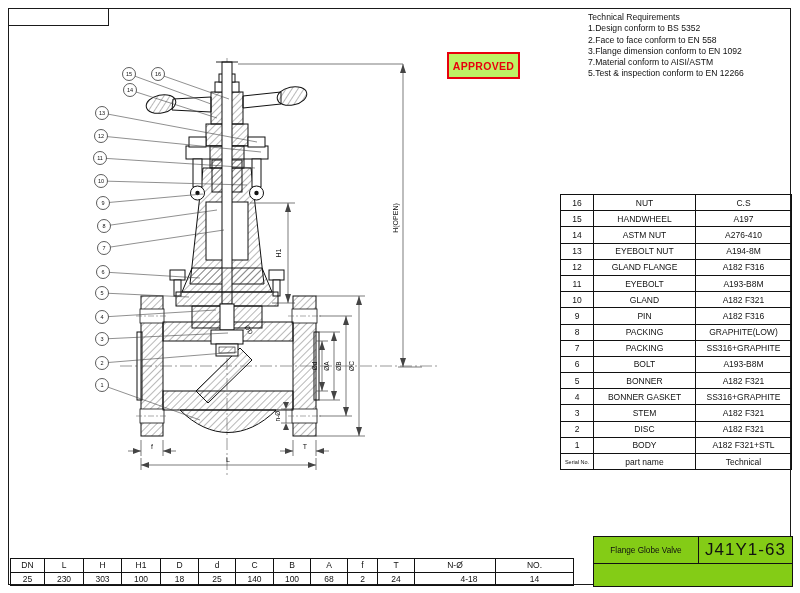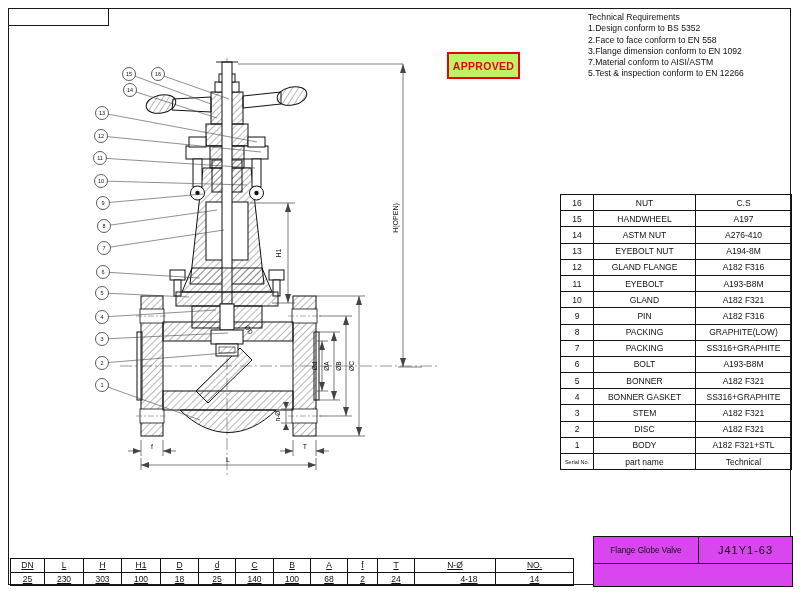--- a/index.html
+++ b/index.html
@@ -16,26 +16,26 @@
 
   table.parts{position:absolute;left:560px;top:194px;width:231px;border-collapse:collapse;
               table-layout:fixed;border:1.5px solid #111;}
   table.parts td{border:1px solid #111;height:15.2px;padding:0;text-align:center;
                  font-size:8.5px;overflow:hidden;white-space:nowrap;}
   table.parts td.serial-hdr{font-size:5.5px;}
   table.parts col.c-no{width:33px;} table.parts col.c-name{width:102px;} table.parts col.c-mat{width:96px;}
 
   table.dims{position:absolute;left:10px;top:558px;width:550px;border-collapse:collapse;
              table-layout:fixed;border:1.2px solid #111;}
-  table.dims td{border:1px solid #111;height:12.5px;padding:0;text-align:center;font-size:8.5px;white-space:nowrap;text-decoration:underline;}
-
-  .titleblock{position:absolute;left:593px;top:536px;width:198px;height:49px;border:1.2px solid #111;background:#d946ef;}
+  table.dims td{border:1px solid #111;height:12.5px;padding:0;text-align:center;font-size:8.5px;white-space:nowrap;}
+
+  .titleblock{position:absolute;left:593px;top:536px;width:198px;height:49px;border:1.2px solid #111;background:#84cc16;}
   .tb-top{display:flex;height:26px;border-bottom:1px solid #111;}
   .tb-name{width:104px;border-right:1px solid #111;display:flex;align-items:center;justify-content:center;font-size:8.2px;}
-  .tb-model{flex:1;display:flex;align-items:center;justify-content:center;font-size:11px;letter-spacing:1px;text-align:center;}
+  .tb-model{flex:1;display:flex;align-items:center;justify-content:center;font-size:17px;letter-spacing:1px;text-align:center;}
 </style>
 </head>
 <body>
 
 <div class="sheet">
   <div class="frame"></div>
   <div class="corner-box"></div>
 
   <svg class="drawing" width="560" height="530" viewBox="0 0 560 530">
     <defs>

